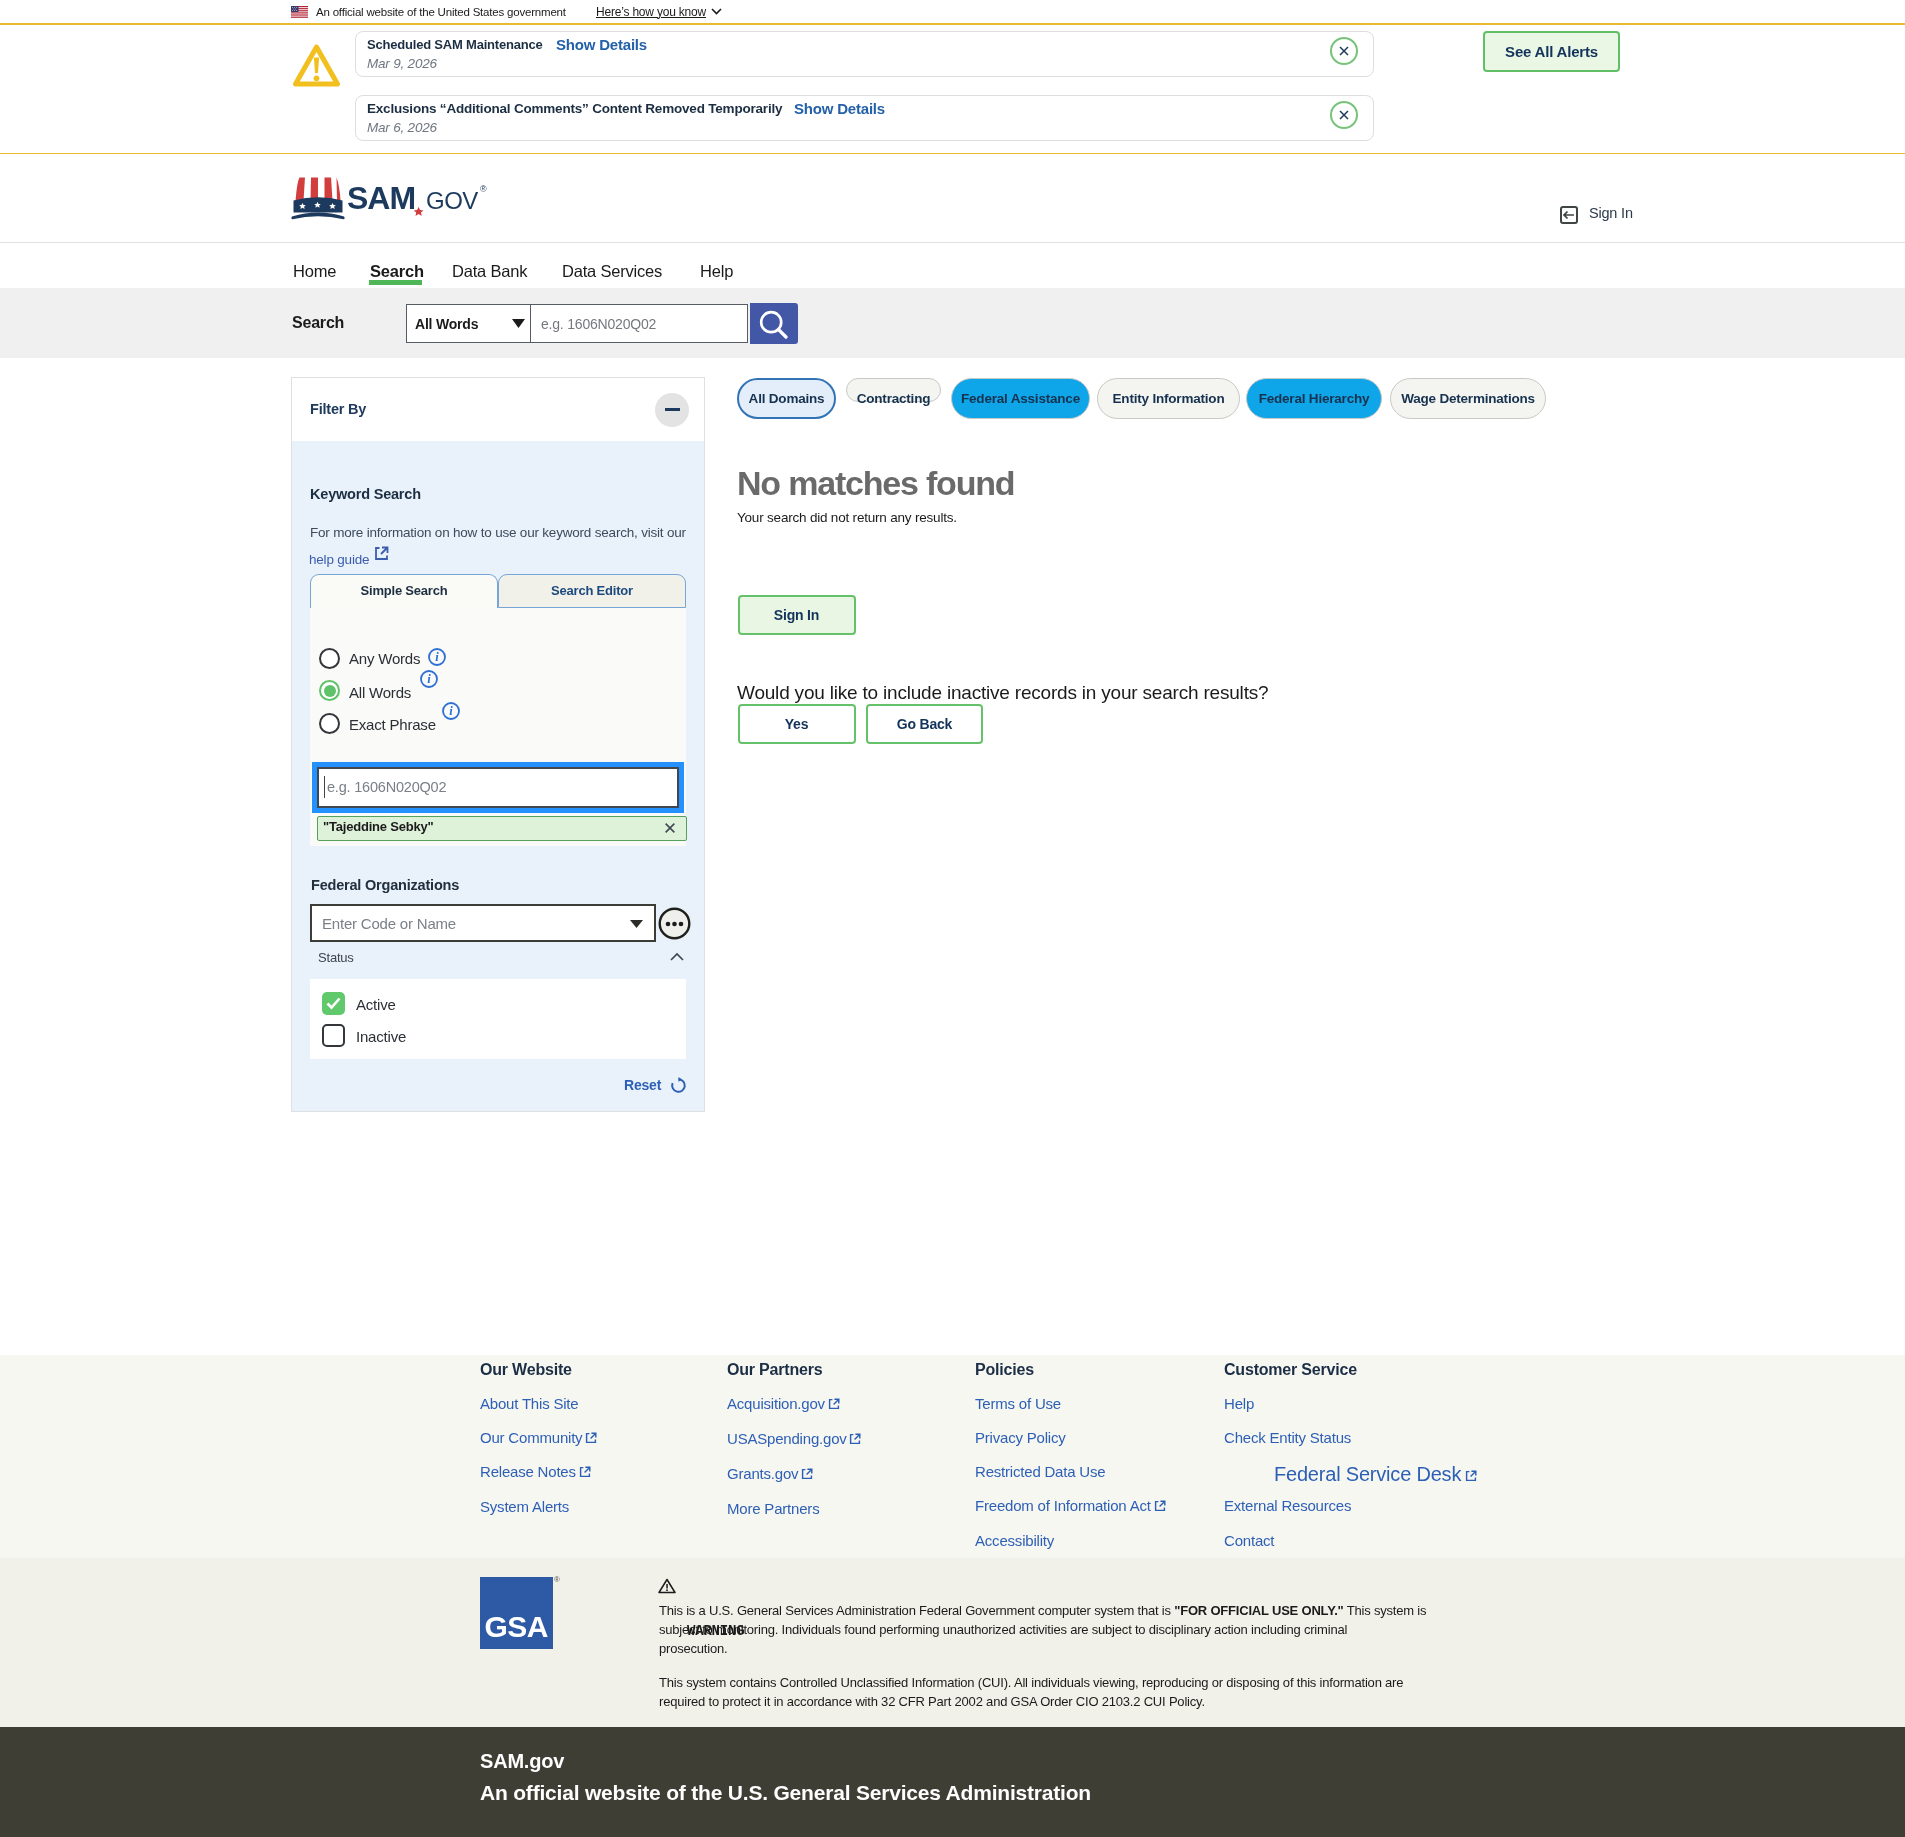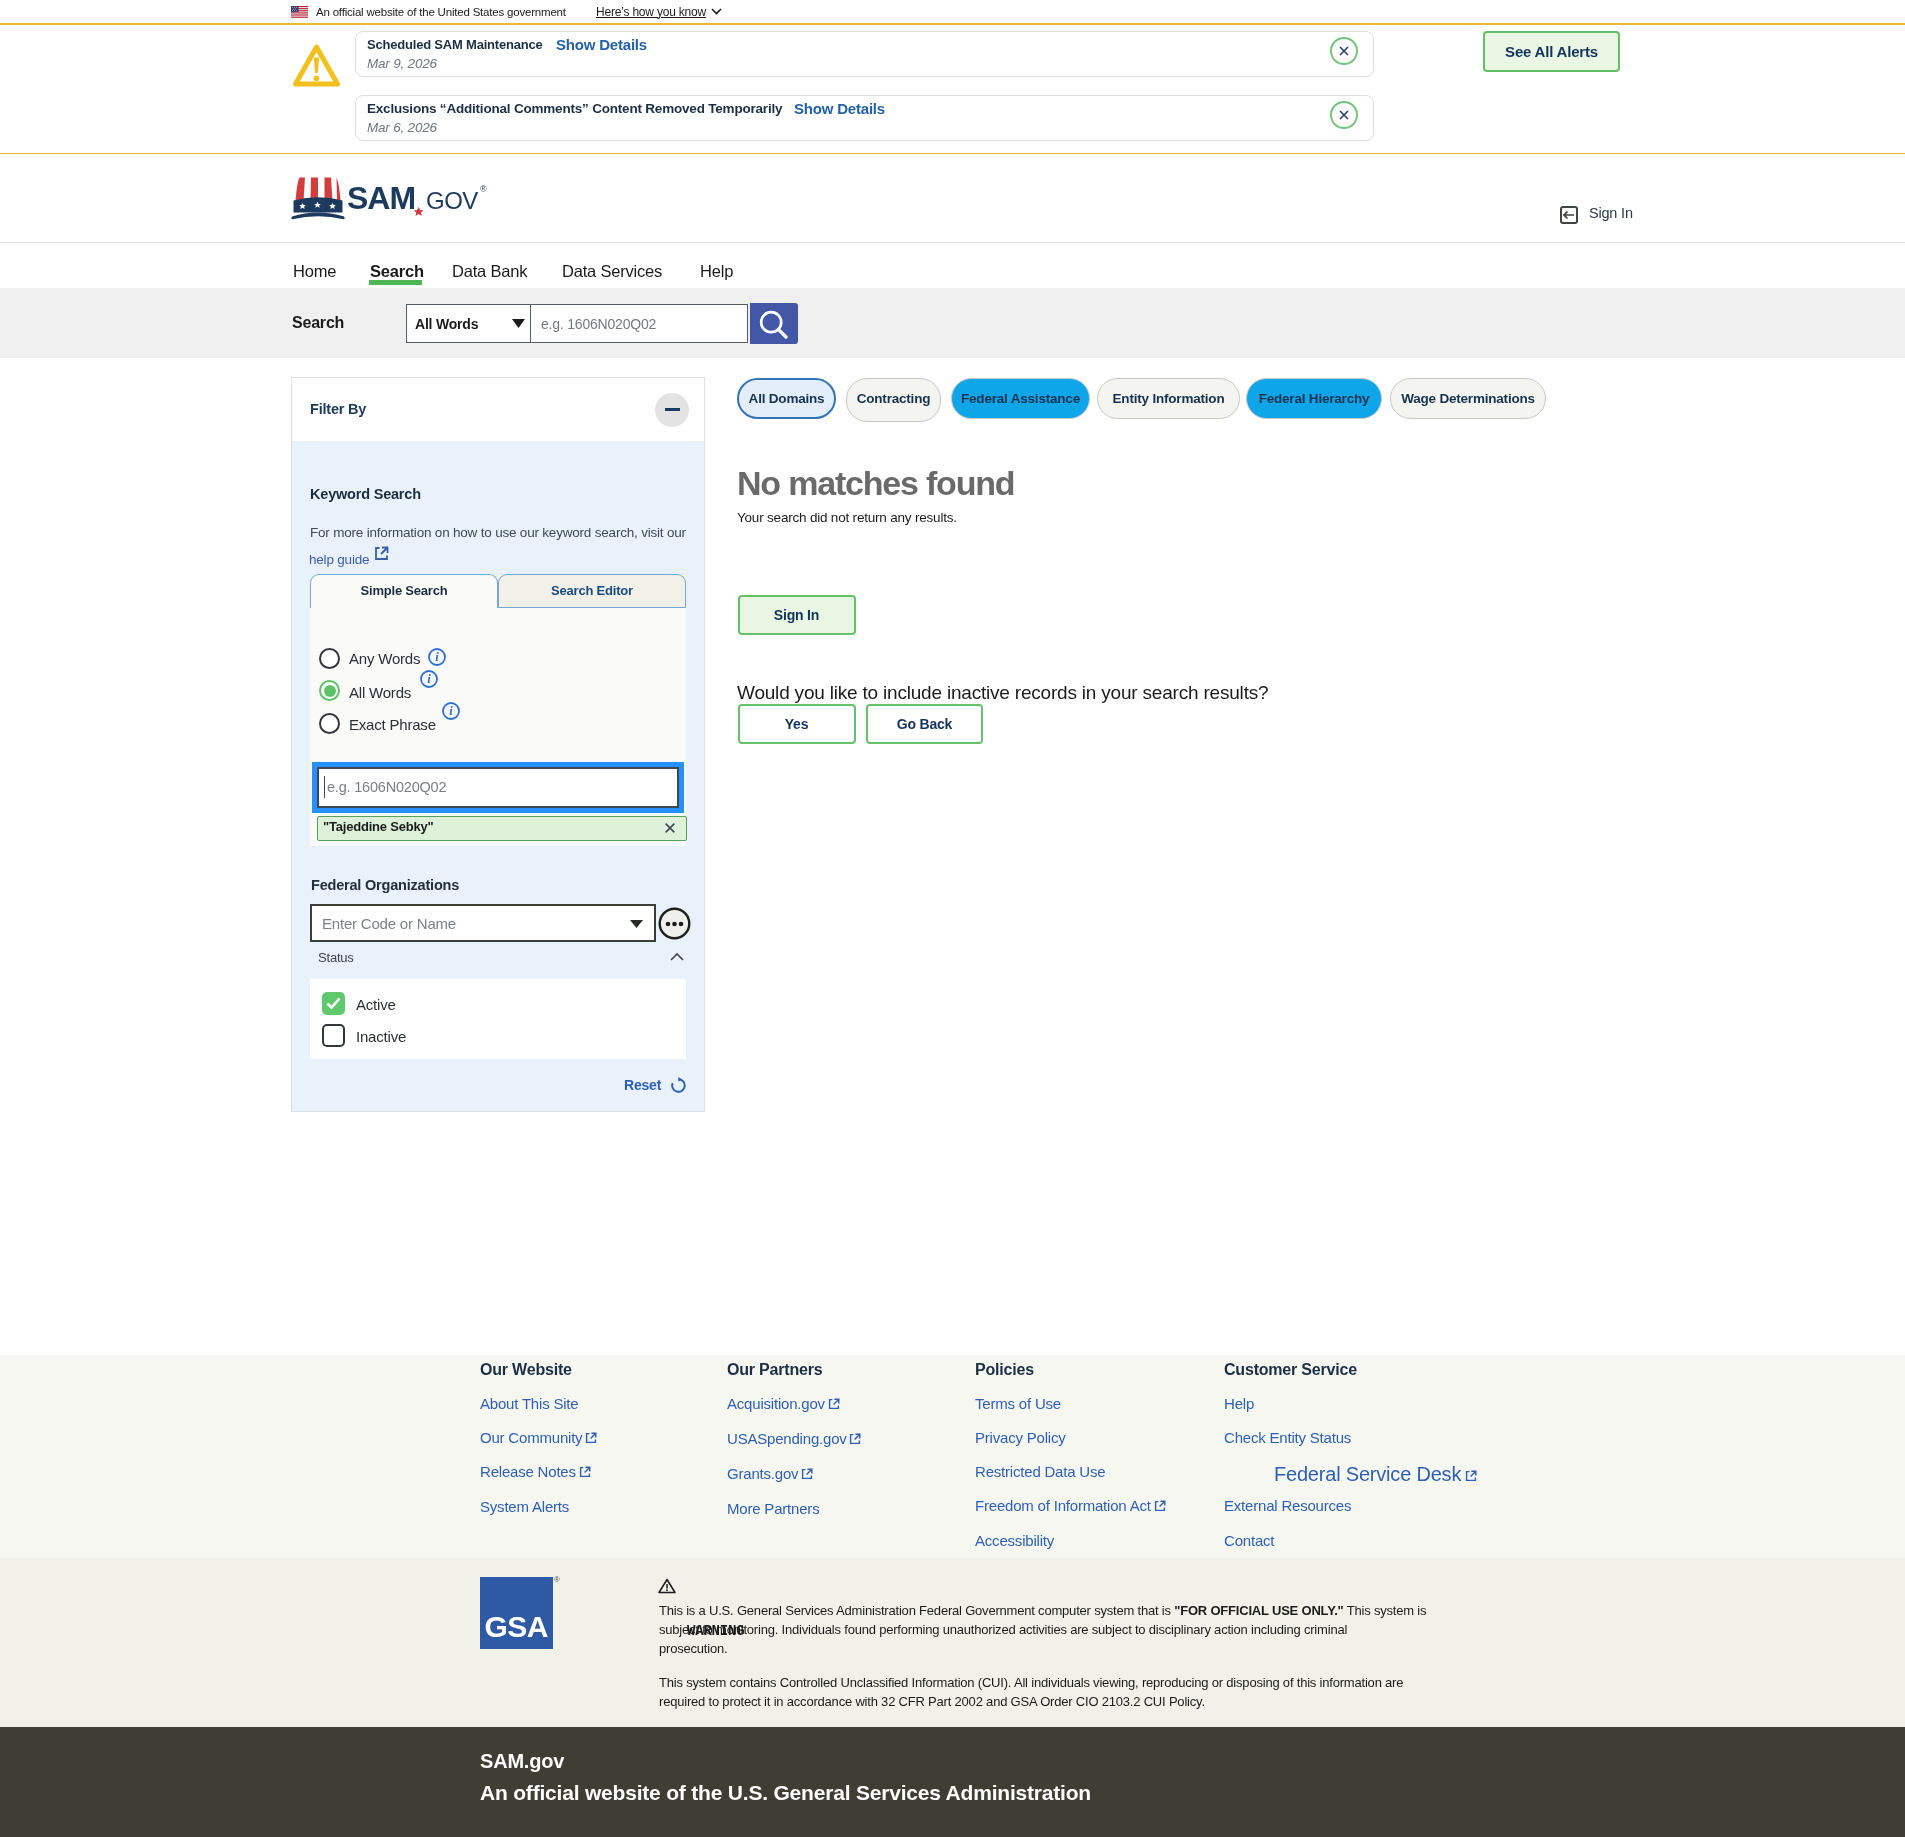--- a/index.html
+++ b/index.html
@@ -207,21 +207,21 @@
 <div class="abs" style="left:322px;top:1024px;width:23px;height:23px;background:#fff;border:2px solid #33363b;border-radius:5px;"></div>
 <div class="abs" style="left:356px;top:1028px;font-size:15px;color:#2b3036;">Inactive</div>
 
 <div class="abs b" style="left:624px;top:1077px;font-size:14px;color:#2d5fb5;">Reset</div>
 <svg class="abs" style="left:670px;top:1077px;" width="17" height="17" viewBox="0 0 17 17">
       <path d="M8.5 2.2 A6.3 6.3 0 1 1 2.6 6.2" fill="none" stroke="#2d5fb5" stroke-width="2"></path>
       <path d="M8.5 0 L12 2.4 L8.5 4.8 Z" fill="#2d5fb5"></path>
     </svg>
 
 <div class="abs b" style="left:737px;top:377.5px;width:99px;height:41.5px;background:#e4eefb;border:2px solid #3173b5;border-radius:21px;font-size:13.5px;color:#16324f;line-height:37.5px;text-align:center;">All Domains</div>
-<div class="abs b" style="left:846px;top:377.5px;width:95px;height:44px;background:#f4f4f1;border:1px solid #c8c8c5;border-radius:21px;font-size:13.5px;color:#16324f;line-height:39.5px;text-align:center;">Contracting</div>
+<div class="abs b" style="left:846px;top:377.5px;width:95px;height:24px;background:#f4f4f1;border:1px solid #c8c8c5;border-radius:21px;font-size:13.5px;color:#16324f;line-height:39.5px;text-align:center;">Contracting</div>
 <div class="abs b" style="left:951px;top:377.5px;width:139px;height:41.5px;background:#0ea5e9;border:1px solid #c8c8c5;border-radius:21px;font-size:13.5px;color:#16324f;line-height:39.5px;text-align:center;">Federal Assistance</div>
 <div class="abs b" style="left:1097px;top:377.5px;width:143px;height:41.5px;background:#f4f4f1;border:1px solid #c8c8c5;border-radius:21px;font-size:13.5px;color:#16324f;line-height:39.5px;text-align:center;">Entity Information</div>
 <div class="abs b" style="left:1246px;top:377.5px;width:136px;height:41.5px;background:#0ea5e9;border:1px solid #c8c8c5;border-radius:21px;font-size:13.5px;color:#16324f;line-height:39.5px;text-align:center;">Federal Hierarchy</div>
 <div class="abs b" style="left:1390px;top:377.5px;width:156px;height:41.5px;background:#f4f4f1;border:1px solid #c8c8c5;border-radius:21px;font-size:13.5px;color:#16324f;line-height:39.5px;text-align:center;">Wage Determinations</div>
 
 <div class="abs b" style="left:737px;top:464px;font-size:34px;color:#6a6a6a;letter-spacing:-1.2px;">No matches found</div>
 <div class="abs" style="left:737px;top:510px;font-size:13.5px;color:#1b1b1b;">Your search did not return any results.</div>
 <div class="abs b" style="left:737.5px;top:594.5px;width:118px;height:40px;background:#e9f6e3;border:2px solid #66c26a;border-radius:4px;font-size:14px;color:#13335b;line-height:36px;text-align:center;">Sign In</div>
 <div class="abs" style="left:737px;top:666px;font-size:19px;color:#1b1b1b;margin-top:16px;">Would you like to include inactive records in your search results?</div>
 <div class="abs b" style="left:737.5px;top:703.5px;width:118px;height:40px;background:#fff;border:2px solid #66c26a;border-radius:4px;font-size:14px;color:#13335b;line-height:36px;text-align:center;">Yes</div>

